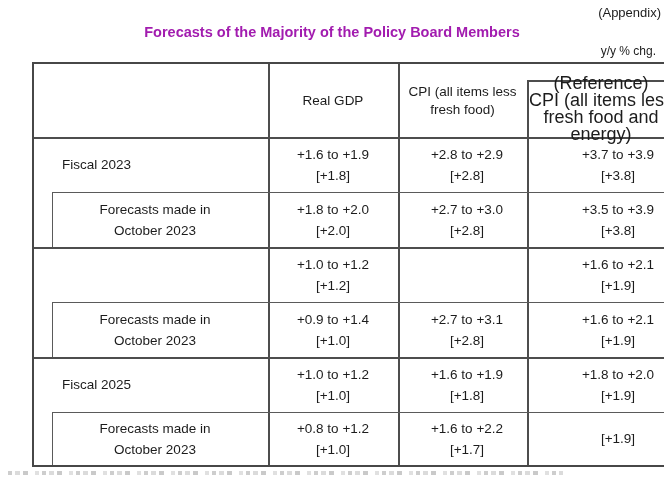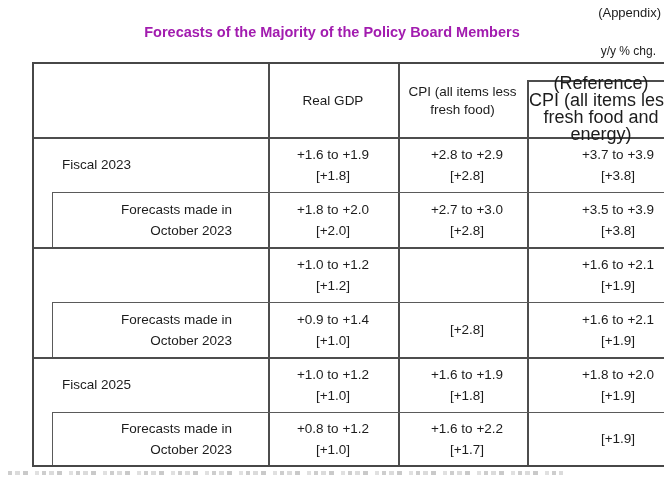--- a/index.html
+++ b/index.html
@@ -59,21 +59,21 @@
     text-align:center;
     font-size:13.5px; line-height:21px;
     white-space:pre-line;
     box-sizing:border-box;
   }
   .hdr-gdp { left:234px; top:0; width:130px; height:73px; }
   .hdr-cpi { left:364px; top:0; width:129px; height:73px; line-height:18px; }
   .hdr-ref { left:493px; top:16px; width:148px; height:57px; font-size:18px; line-height:17px; }
   .lbl {
     justify-content:center; align-items:flex-start;
-    text-align:right;
+    text-align:center;
   }
   .lbl-fiscal { left:0; width:234px; padding-left:28px; }
   .lbl-sub    { left:18px; width:180px; padding-left:26px; }
   .c2 { left:234px; width:130px; }
   .c3 { left:364px; width:138px; }
   .c4 { left:510px; width:148px; }
   .r1 { top:73px;  height:55px; }
   .r2 { top:128px; height:55px; }
   .r3 { top:183px; height:55px; }
   .r4 { top:238px; height:55px; }
@@ -159,20 +159,21 @@
       <div>+1.6 to +2.1</div>
       <div>[+1.9]</div>
     </div>
 
     <div class="cell lbl lbl-sub r4">Forecasts made in October 2023</div>
     <div class="cell c2 r4">
       <div>+0.9 to +1.4</div>
       <div>[+1.0]</div>
     </div>
     <div class="cell c3 r4">
+      <div>+2.7 to +3.1</div>
       <div>[+2.8]</div>
     </div>
     <div class="cell c4 r4">
       <div>+1.6 to +2.1</div>
       <div>[+1.9]</div>
     </div>
 
     <div class="cell lbl lbl-fiscal r5">Fiscal 2025</div>
     <div class="cell c2 r5">
       <div>+1.0 to +1.2</div>

